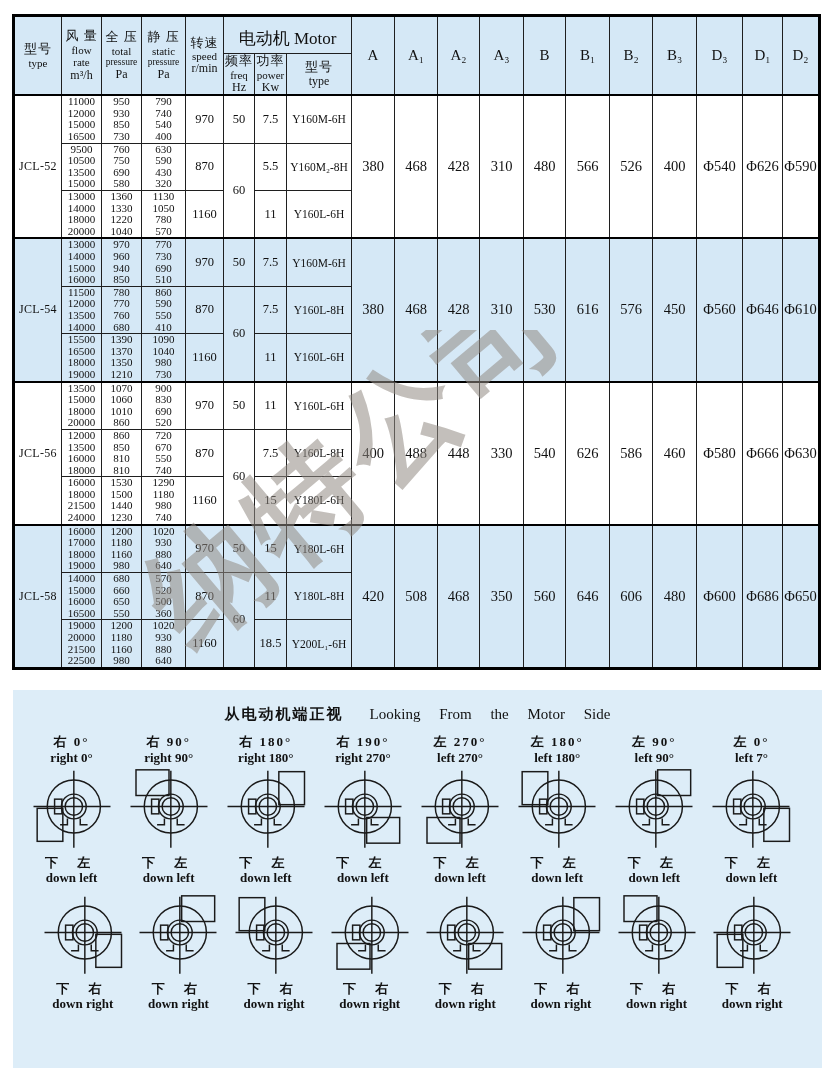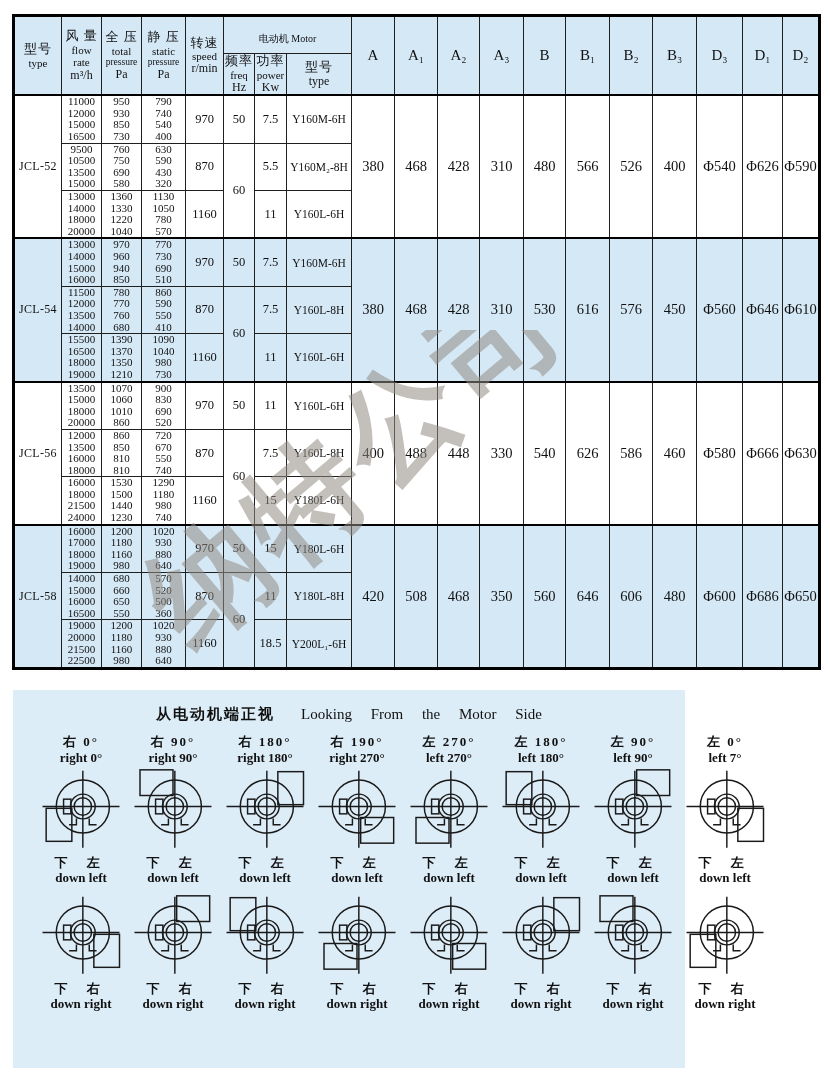--- a/index.html
+++ b/index.html
@@ -10,43 +10,43 @@
   
   .table-wrap{position:absolute;left:12px;top:14px;}
   table.spec{border-collapse:collapse;table-layout:fixed;width:806px;border:3px solid #000;}
   table.spec th,table.spec td{border:1px solid #1f1f1f;text-align:center;vertical-align:middle;padding:0;overflow:hidden;}
   thead th{background:#d5e8f6;font-weight:normal;line-height:1.12;}
   .h-cn{font-size:13px;letter-spacing:1px;}
   .h-en{font-size:11px;}
   .h-sm{font-size:9.5px;}
   .h-unit{font-size:12px;}
   .h-dim{font-size:15px;}
-  .h-motor{font-size:10px;margin-top:8px;}
+  .h-motor{font-size:17px;margin-top:8px;}
   tr.r{height:47px;}
   tr.block-start td{border-top:2.5px solid #000;}
   .band-blue td{background:#d5e8f6;}
   .band-white td{background:#ffffff;}
   td.vals{font-size:11px;line-height:11.6px;}
   td.vals div{white-space:nowrap;}
   td.num{font-size:12.5px;}
   td.motor{font-size:11.5px;white-space:nowrap;}
   td.dim{font-size:14.5px;}
   td.model{font-size:12px;letter-spacing:.3px;}
   
   .wm-clip{position:absolute;left:15px;top:330px;width:800px;height:356px;overflow:hidden;pointer-events:none;z-index:5;}
   .wm{position:absolute;left:150px;top:210px;transform:rotate(-40deg);transform-origin:left center;
       font-size:118px;font-weight:bold;letter-spacing:6px;white-space:nowrap;
       color:rgba(145,138,131,0.55);font-family:"Liberation Sans",sans-serif;}
   
-  .panel{position:absolute;left:13px;top:690px;width:672px;height:378px;background:#ddedf8;}
+  .panel{position:absolute;left:13px;top:690px;width:809px;height:378px;background:#ddedf8;}
   .panel-title{text-align:center;padding-top:15px;font-size:15px;}
   .title-cn{font-weight:bold;letter-spacing:2px;margin-right:26px;}
   .title-en{word-spacing:15px;}
   .diag-grid{display:grid;grid-template-columns:repeat(8,1fr);padding:0 22px;}
-  .diag-grid.row1{margin-top:10px;}
+  .diag-grid.row1{margin-top:10px;padding-left:10px;}
   .diag-grid.row2{margin-top:6px;}
   .diag-cell{text-align:center;}
   .angle-cn{font-weight:bold;font-size:13px;letter-spacing:2px;line-height:1.25;}
   .angle-en{font-weight:bold;font-size:13px;line-height:1.2;}
   svg.fan{width:92px;height:88px;display:block;margin:2px auto 0 auto;}
   .cap-cn{font-weight:bold;font-size:13px;letter-spacing:8px;line-height:1.15;}
   .cap-en{font-weight:bold;font-size:13px;line-height:1.15;}
 </style>
 </head>
 <body>

